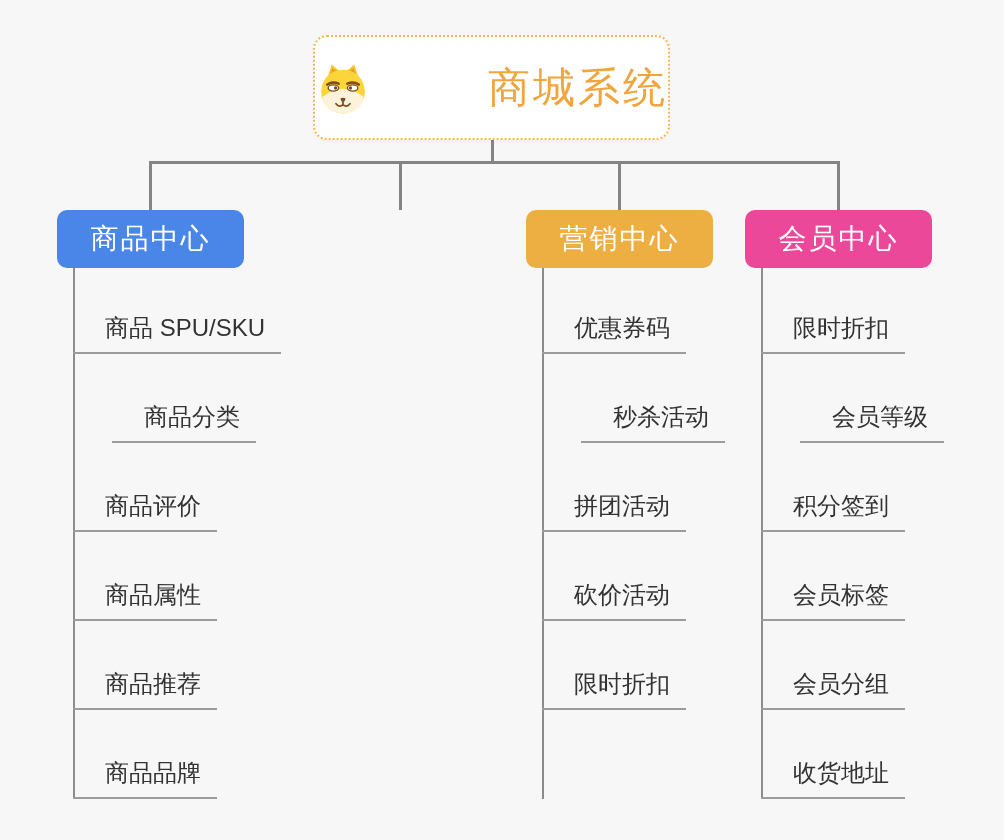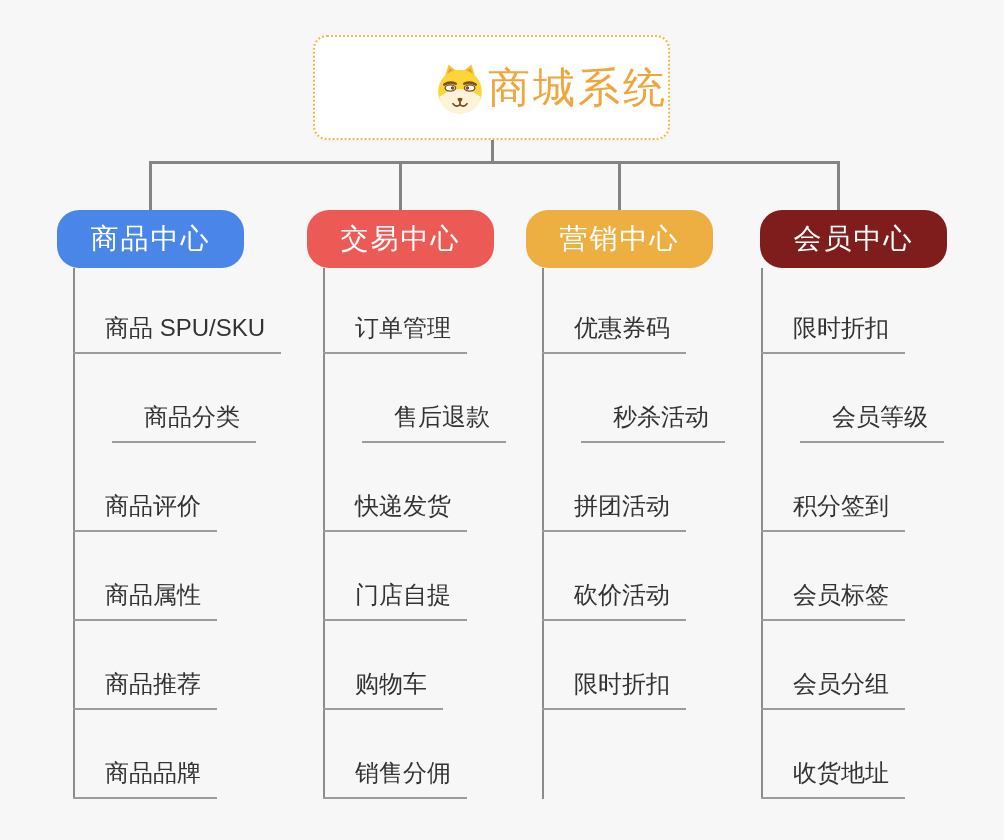--- a/index.html
+++ b/index.html
@@ -19,21 +19,21 @@
   .root-node {
     position: absolute;
     left: 313px; top: 35px;
     width: 357px; height: 105px;
     background: #ffffff;
     border: 2px dotted #f5ba4d;
     border-radius: 14px;
     box-sizing: border-box;
     display: flex;
     align-items: center;
-    justify-content: flex-end;
+    justify-content: space-between;
     gap: 0;
     box-shadow: 0 1px 3px rgba(0,0,0,0.04);
   }
   .root-title {
     font-size: 42px;
     font-weight: 500;
     color: #f0a63e;
     letter-spacing: 3px;
     white-space: nowrap;
   }
@@ -60,21 +60,21 @@
   }
   .b1 { left: 57px; }
   .b2 { left: 307px; }
   .b3 { left: 526px; }
   .b4 { left: 745px; }
 
   .branch-box {
     position: absolute;
     left: 0; top: 0;
     width: 187px; height: 58px;
-    border-radius: 22px;
+    border-radius: 10px;
     color: #ffffff;
     font-size: 28px;
     letter-spacing: 2px;
     display: flex;
     align-items: center;
     justify-content: center;
     white-space: nowrap;
   }
 
   .trunk {
@@ -146,43 +146,33 @@
     <div class="branch-box" style="background-color: rgb(74, 134, 232);">商品中心</div>
     <div class="trunk"></div>
     <div class="leaf r1">商品 SPU/SKU</div>
     <div class="leaf r2">商品分类</div>
     <div class="leaf r3">商品评价</div>
     <div class="leaf r4">商品属性</div>
     <div class="leaf r6">商品品牌</div>
     <div class="leaf r5">商品推荐</div>
   </div>
 
-  <div class="branch b2">
-    <div class="branch-box" style="background-color: rgb(236, 90, 85);">交易中心</div>
-    <div class="trunk"></div>
-    <div class="leaf r1">订单管理</div>
-    <div class="leaf r2">售后退款</div>
-    <div class="leaf r3">快递发货</div>
-    <div class="leaf r4">门店自提</div>
-    <div class="leaf r5">购物车</div>
-    <div class="leaf r6">销售分佣</div>
-  </div>
 
   <div class="branch b3">
     <div class="branch-box" style="background-color: rgb(237, 174, 66);">营销中心</div>
     <div class="trunk"></div>
     <div class="leaf r1">优惠券码</div>
     <div class="leaf r2">秒杀活动</div>
     <div class="leaf r3">拼团活动</div>
     <div class="leaf r4">砍价活动</div>
     <div class="leaf r5">限时折扣</div>
   </div>
 
   <div class="branch b4">
-    <div class="branch-box" style="background-color: #7f1d1d; margin-left: 15px;">会员中心</div>
+    <div class="branch-box" style="background-color: #ec4899;">会员中心</div>
     <div class="trunk"></div>
     <div class="leaf r1">限时折扣</div>
     <div class="leaf r2">会员等级</div>
     <div class="leaf r3">积分签到</div>
     <div class="leaf r5">会员分组</div>
     <div class="leaf r4">会员标签</div>
     <div class="leaf r6">收货地址</div>
   </div>
 
 </div>

